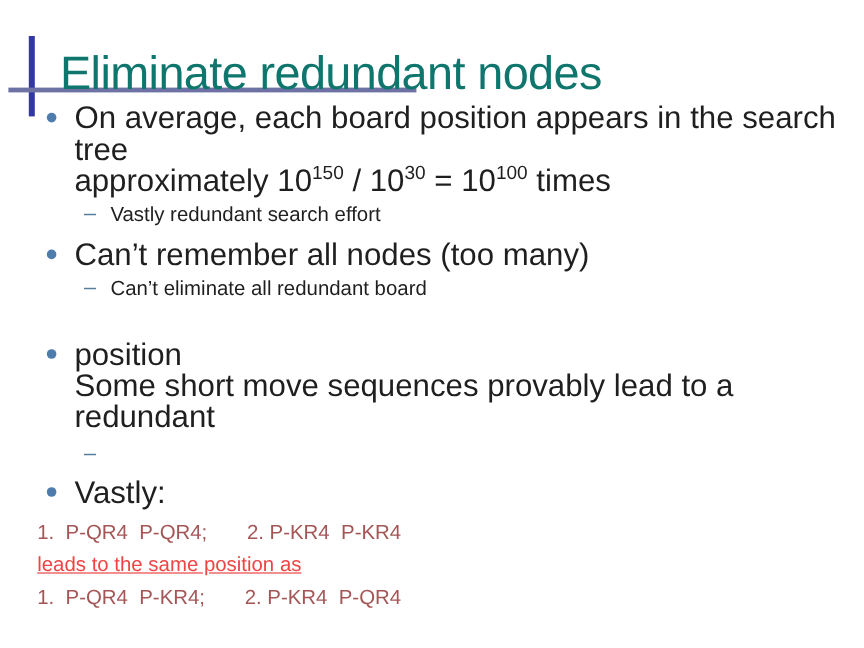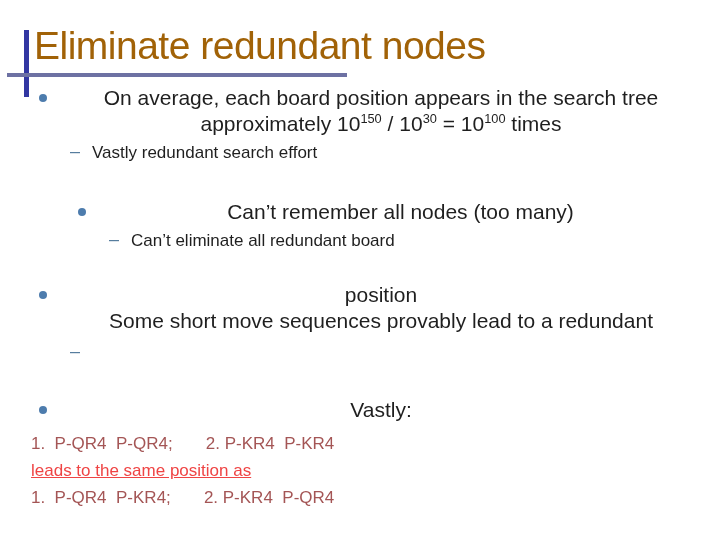--- a/index.html
+++ b/index.html
@@ -22,43 +22,42 @@
   }
   .title-underline {
     position: absolute;
     left: 7px; top: 73px;
     width: 340px; height: 4px;
     background: #6d71a3;
   }
   .title {
     position: absolute;
     left: 34px; top: 24px;
-    margin: 0;
+    margin: 16px;
     font-size: 39px;
     font-weight: 400;
     letter-spacing: -0.5px;
-    color: #a16207;
+    color: #0f766e;
     white-space: nowrap;
   }
 
   
   .group { position: absolute; left: 0; right: 0; }
   .g1 { top: 85px; }
-  .g2 { top: 199px; padding-left: 39px; }
+  .g2 { top: 199px; }
   .g3 { top: 282px; }
   .g4 { top: 397px; }
 
   .bullet {
     position: relative;
     padding-left: 62px;
     padding-right: 20px;
-    font-size: 21px;
+    font-size: 26px;
     line-height: 26px;
     color: #1f1f1f;
-    text-align: center;
   }
   .bullet .dot {
     position: absolute;
     left: 39px; top: 9px;
     width: 8px; height: 8px;
     border-radius: 50%;
     background: #4d7cad;
   }
   sup { font-size: 61%; line-height: 0; }
 

